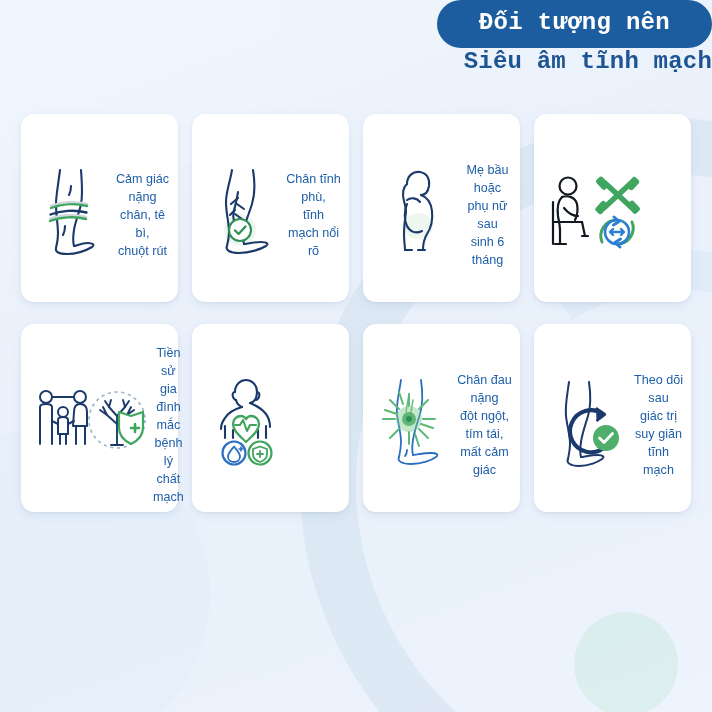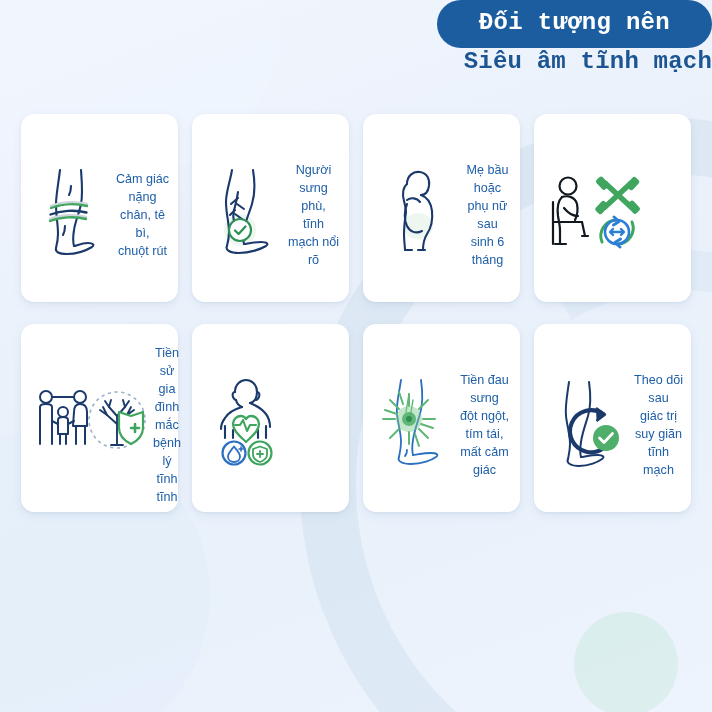--- a/index.html
+++ b/index.html
@@ -207,21 +207,21 @@
             <path d="M38 28 C37 34 36 40 34 46 C33 50 33 54 34 58"></path>
             <path d="M38 34 L31 40"></path>
             <path d="M37 40 L44 45"></path>
             <path d="M35 46 L30 51"></path>
             <path d="M35 50 L42 55"></path>
           </g>
           <circle cx="40" cy="66" r="11" fill="#ffffff" stroke="#2f8f55" stroke-width="2.1"></circle>
           <path d="M35 66.5 L38.6 70 L45.5 62.5" stroke="#2f8f55" stroke-width="2.3" fill="none" stroke-linecap="round" stroke-linejoin="round"></path>
         </svg>
       </div>
-      <div class="card-label">Người sưng phù,
+      <div class="card-label">Chân tĩnh phù,
 tĩnh mạch nổi rõ</div>
     </div>
 
     <div class="card">
       <div class="card-icon">
         <svg width="92" height="96" viewBox="0 0 92 96" fill="none">
           <ellipse cx="47" cy="62" rx="15" ry="13" fill="#e4f2e7" opacity="0.65"></ellipse>
           <g stroke="#1b3a6b" stroke-width="2.1" stroke-linecap="round" stroke-linejoin="round" fill="none">
             <path d="M36 20 C36 12 42 7 49 8 C56 9 59 15 58 22 C57 28 54 31 50 31"></path>
             <path d="M36 20 C32 23 31 30 33 37 C34 41 35 44 35 48"></path>
@@ -306,21 +306,21 @@
           </g>
           <path d="M104 44 L116 40 L116 56 C116 64 110 69 104 72 C98 69 92 64 92 56 L92 40 Z" fill="#ffffff" stroke="#3fa55f" stroke-width="2.2" stroke-linejoin="round" transform="translate(-2,-2)"></path>
           <g stroke="#3fa55f" stroke-width="2.6" stroke-linecap="round">
             <path d="M102 54 L110 54"></path>
             <path d="M106 50 L106 58"></path>
           </g>
         </svg>
       </div>
       <div class="card-label">Tiền sử gia đình
 mắc bệnh lý
-tĩnh tĩnh</div>
+chất mạch</div>
     </div>
 
     <div class="card">
       <div class="card-icon">
         <svg width="92" height="96" viewBox="0 0 92 96" fill="none">
           <g stroke="#1b3a6b" stroke-width="2.1" stroke-linecap="round" stroke-linejoin="round" fill="none">
             <path d="M35 18 C35 10 41 6 46 6 C51 6 57 10 57 18 C57 24 54 28 50 29"></path>
             <path d="M35 18 C33 18 32 20 33 23 C34 25 35 26 36 26"></path>
             <path d="M57 18 C59 18 60 20 59 23 C58 25 57 26 56 26"></path>
             <path d="M36 26 C37 30 39 32 42 33"></path>
@@ -368,21 +368,21 @@
             <path d="M32 30 L28 18"></path>
             <path d="M44 60 L48 72"></path>
             <path d="M26 40 L14 36"></path>
             <path d="M50 50 L62 54"></path>
           </g>
           <circle cx="38" cy="45" r="13" fill="#7cc98f" opacity="0.45"></circle>
           <circle cx="38" cy="45" r="7" fill="#4fae69" opacity="0.85"></circle>
           <circle cx="38" cy="45" r="3" fill="#2f8f55"></circle>
         </svg>
       </div>
-      <div class="card-label">Tiền đau sưng
+      <div class="card-label">Chân đau nặng
 đột ngột, tím tái,
 mất cảm giác</div>
     </div>
 
     <div class="card">
       <div class="card-icon">
         <svg width="92" height="96" viewBox="0 0 92 96" fill="none">
           <g stroke="#1b3a6b" stroke-width="2" stroke-linecap="round" stroke-linejoin="round" fill="none">
             <path d="M27 8 C25 22 23 32 24 42 C25 52 28 60 28 70 C28 76 27 80 26 85"></path>
             <path d="M47 8 C49 22 49 32 46 42 C43 52 40 60 39 68 C38 74 38 79 39 83"></path>

